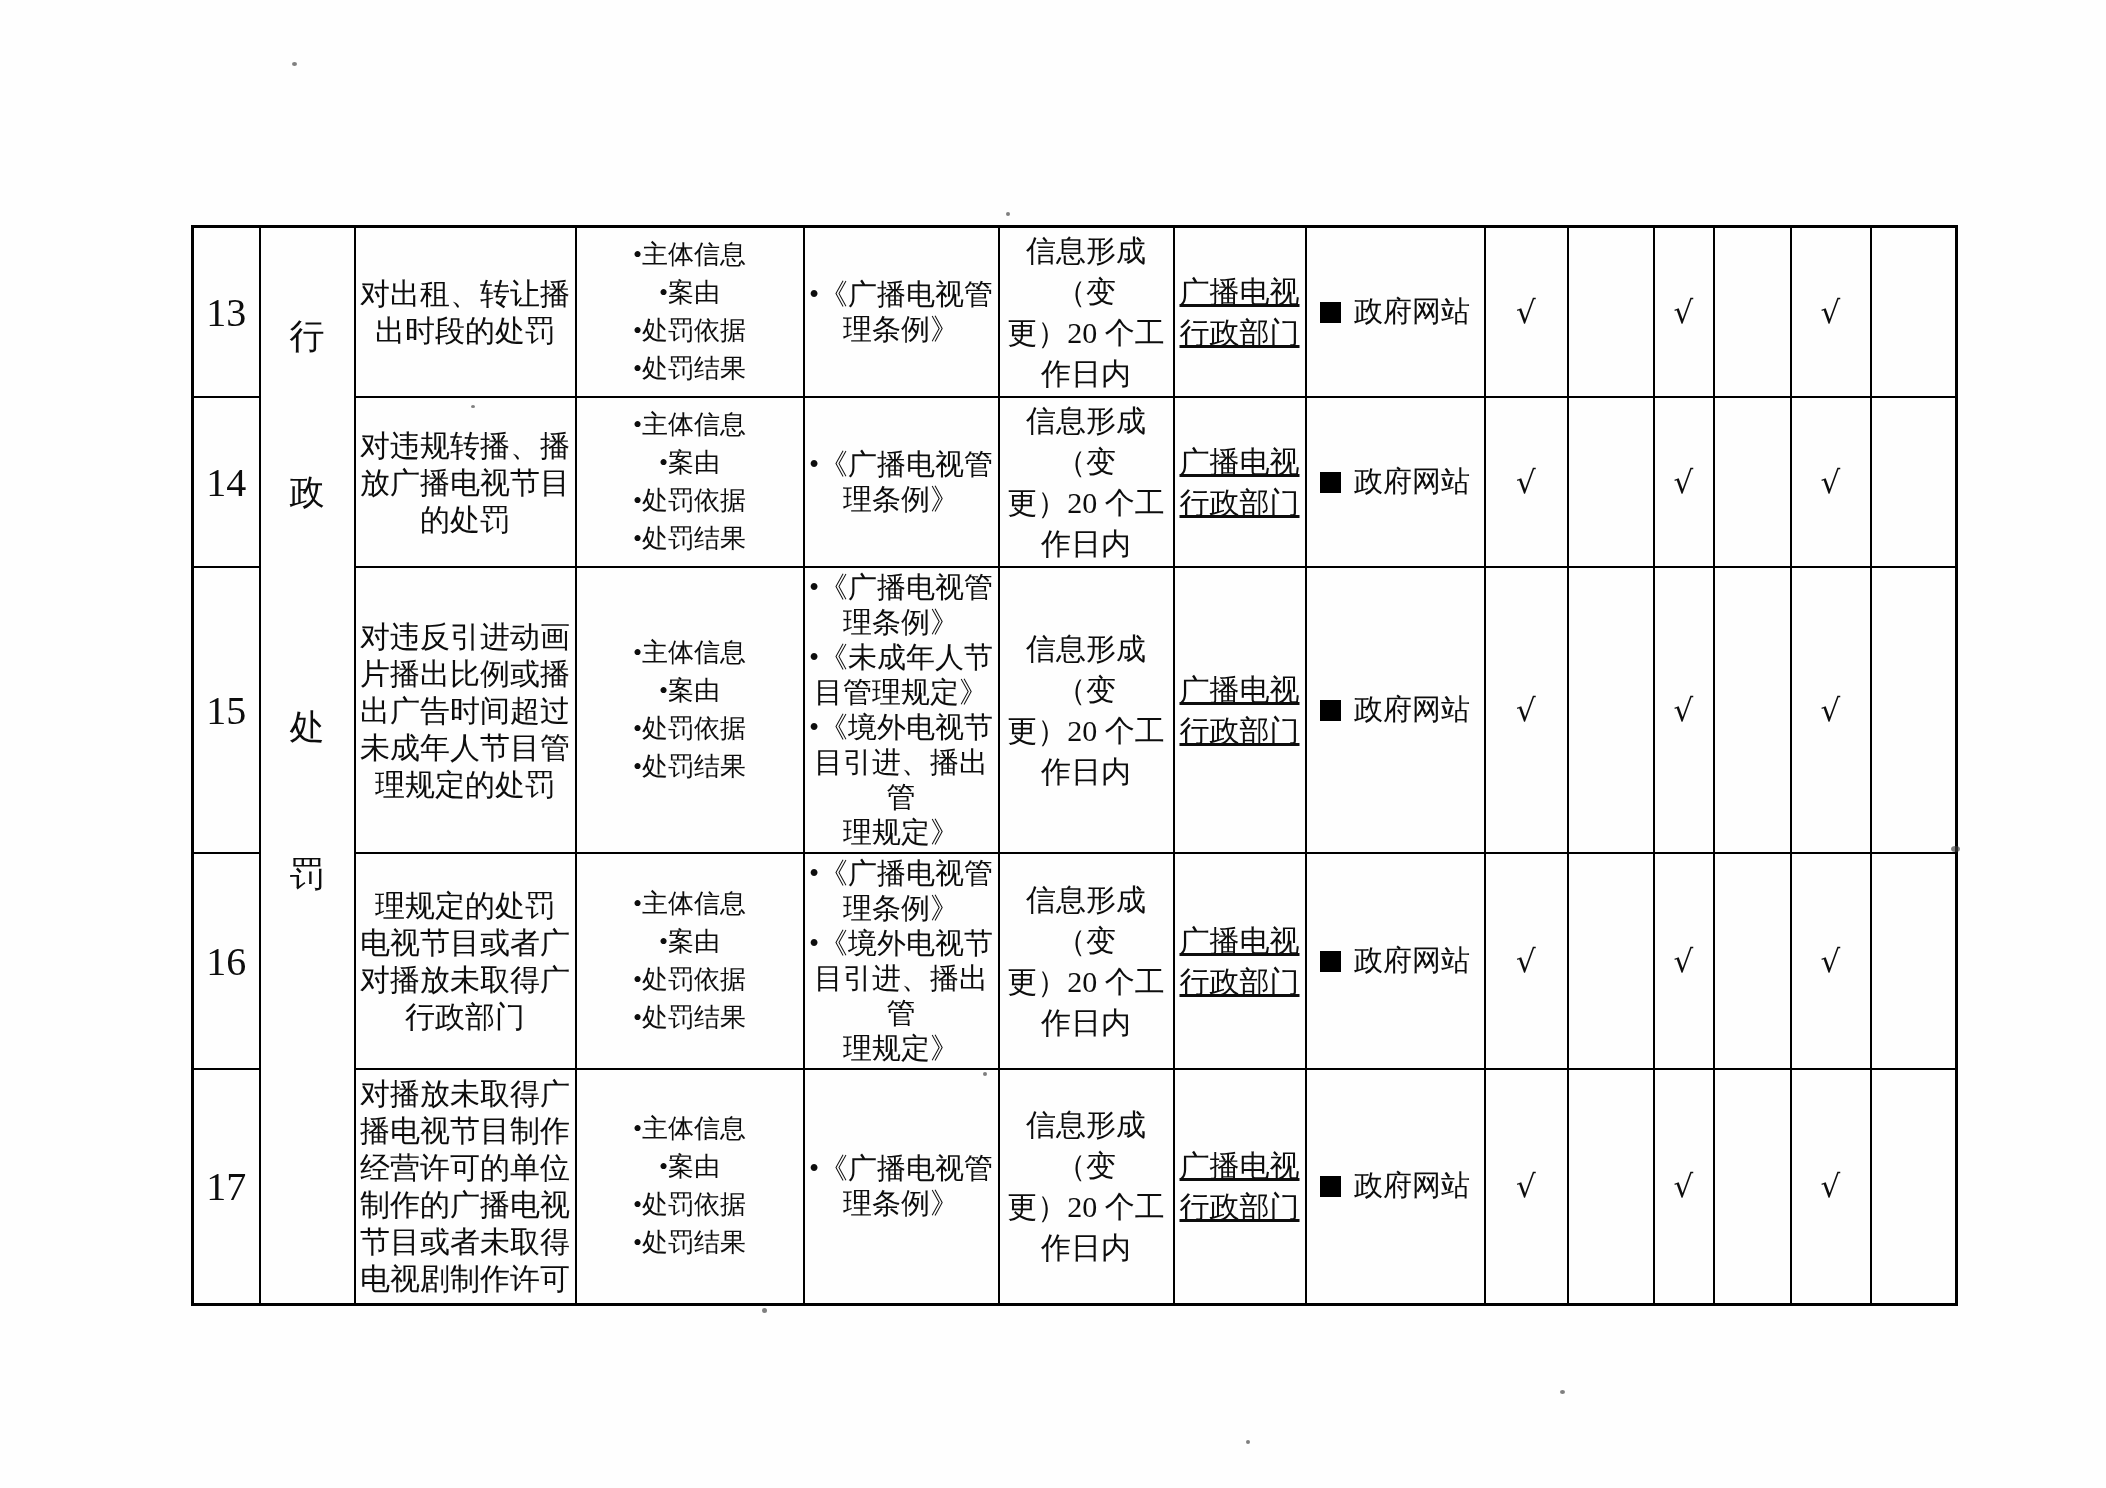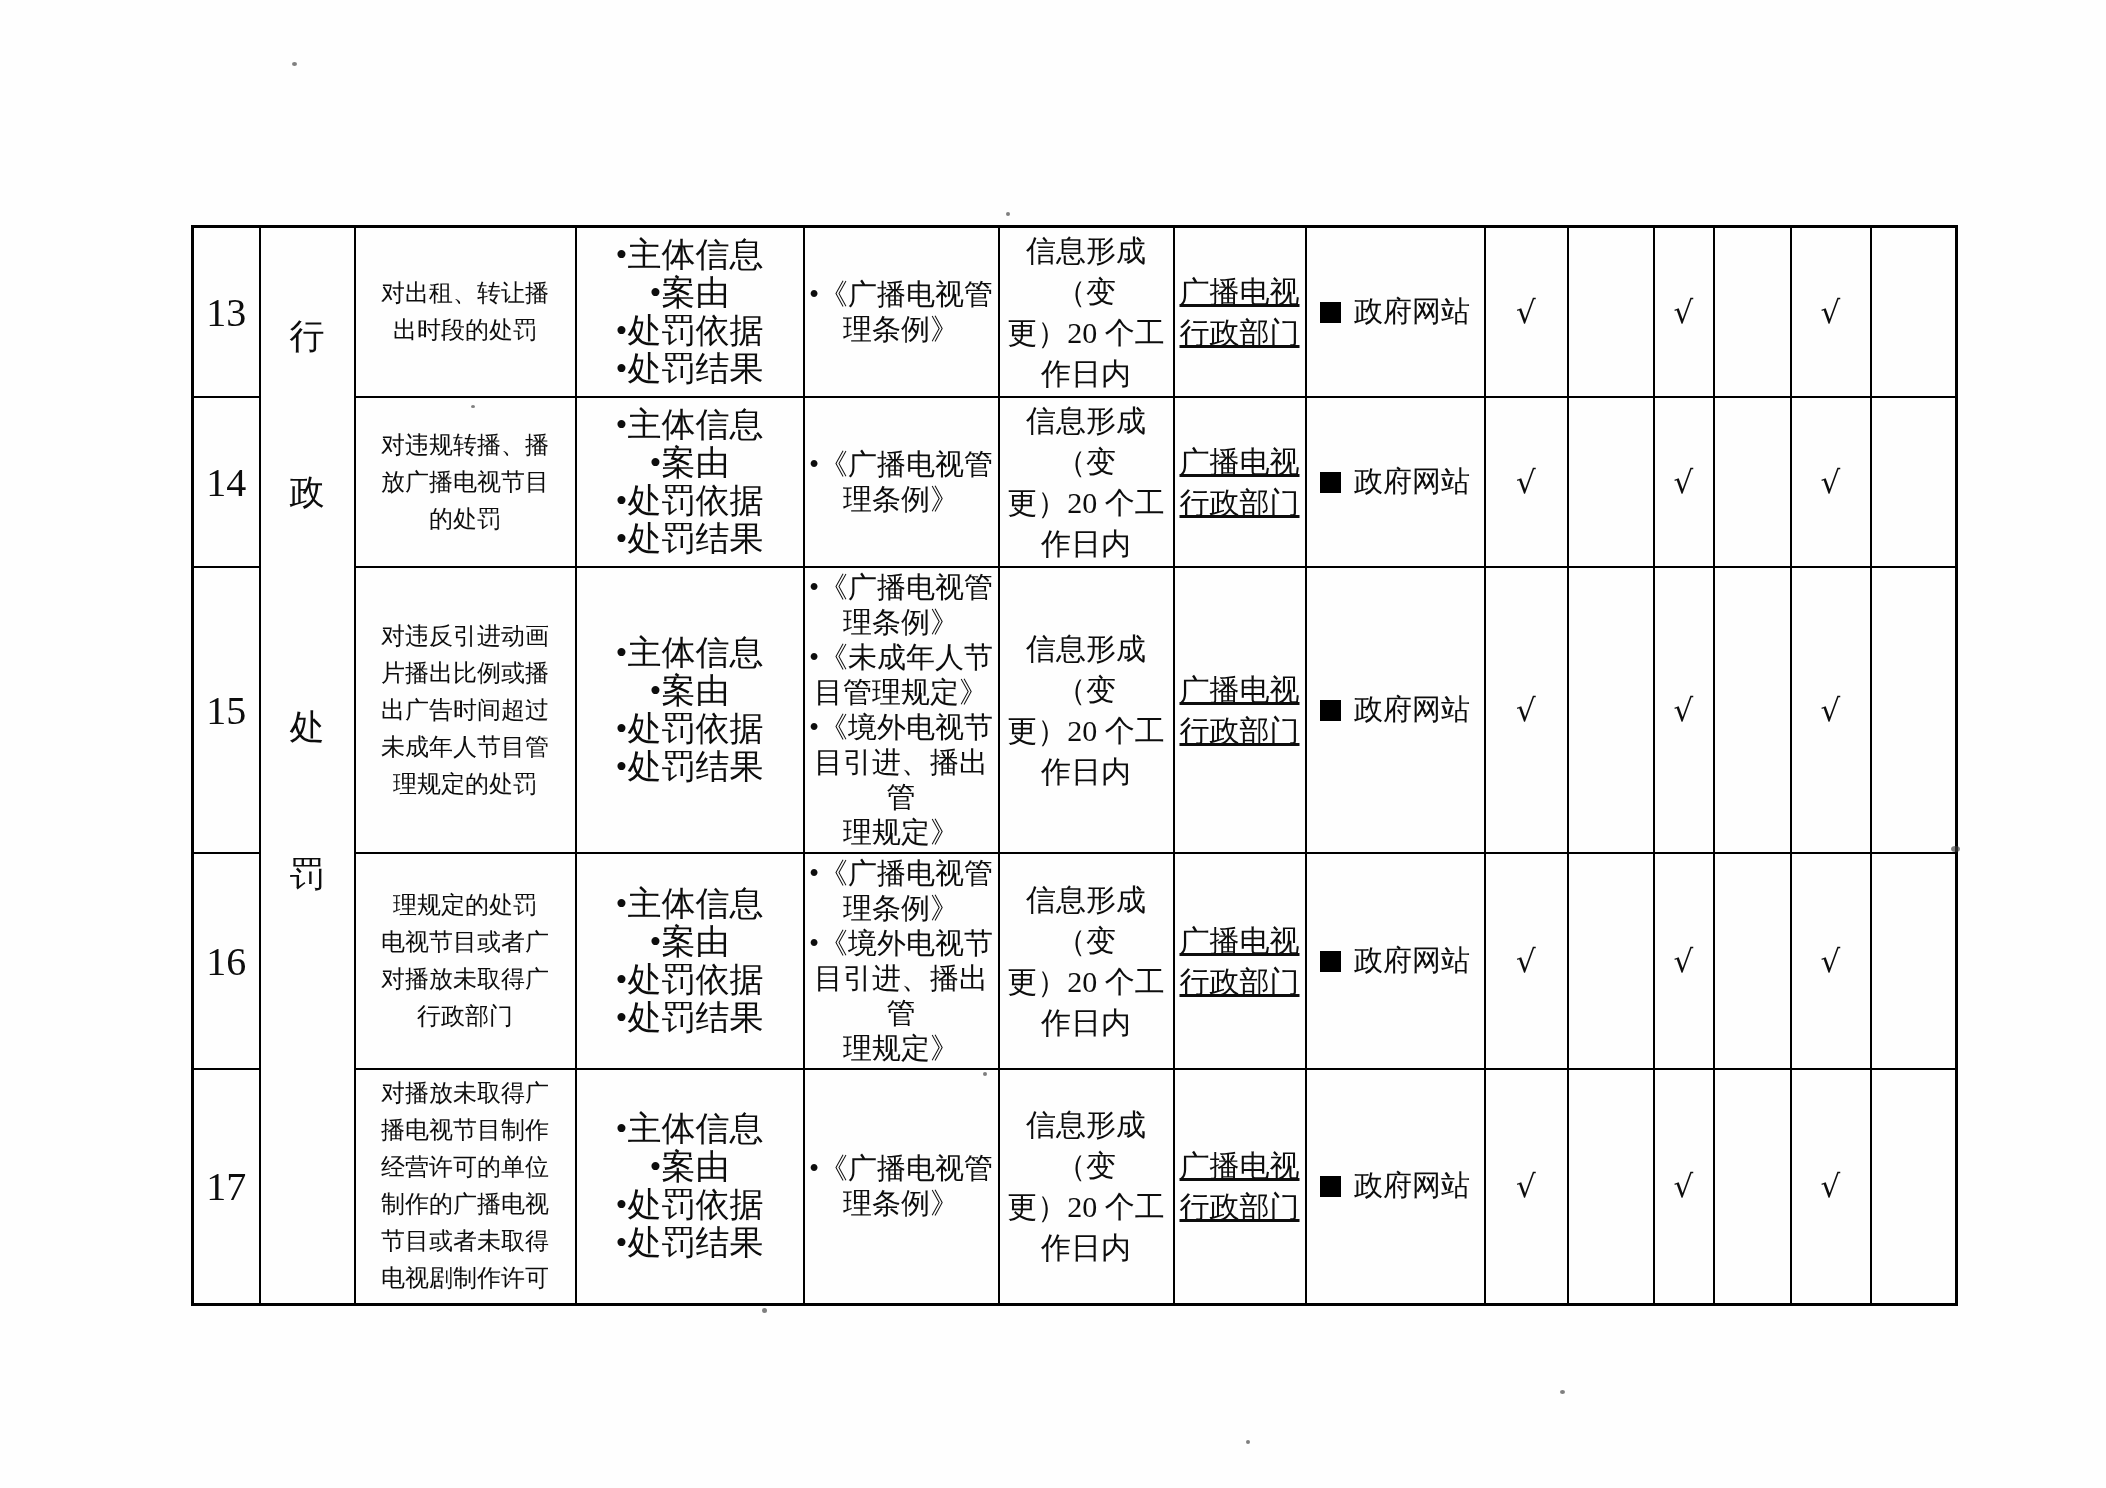--- a/index.html
+++ b/index.html
@@ -23,22 +23,22 @@
   table.grid td {
     border:2px solid #000;
     padding:2px 4px;
     vertical-align:middle;
     text-align:center;
     overflow:hidden;
   }
   td.num   { font-size:40px; font-family:"Liberation Serif","DejaVu Serif",serif; }
   td.cat   { position:relative; }
   .cat-char{ position:absolute; left:0; width:100%; text-align:center; font-size:35px; }
-  td.item  { font-size:24px; line-height:37px; }
-  td.info  { font-size:34px; line-height:38px; }
+  td.item  { font-size:30px; line-height:37px; }
+  td.info  { font-size:26px; line-height:38px; }
   td.basis { font-size:29px; line-height:35px;font-family:Liberation Serif, serif; }
   td.time  { font-size:30px; line-height:41px; }
   td.dept  { font-size:30px; line-height:41px;text-decoration:underline; }
   td.chan  { font-size:29px; }
   .sq {
     display:inline-block; width:21px; height:21px;
     background:#000; margin-right:13px; vertical-align:-2px;
   }
   td.check { font-size:31px; font-family:"DejaVu Sans","Liberation Sans",sans-serif; }
 

